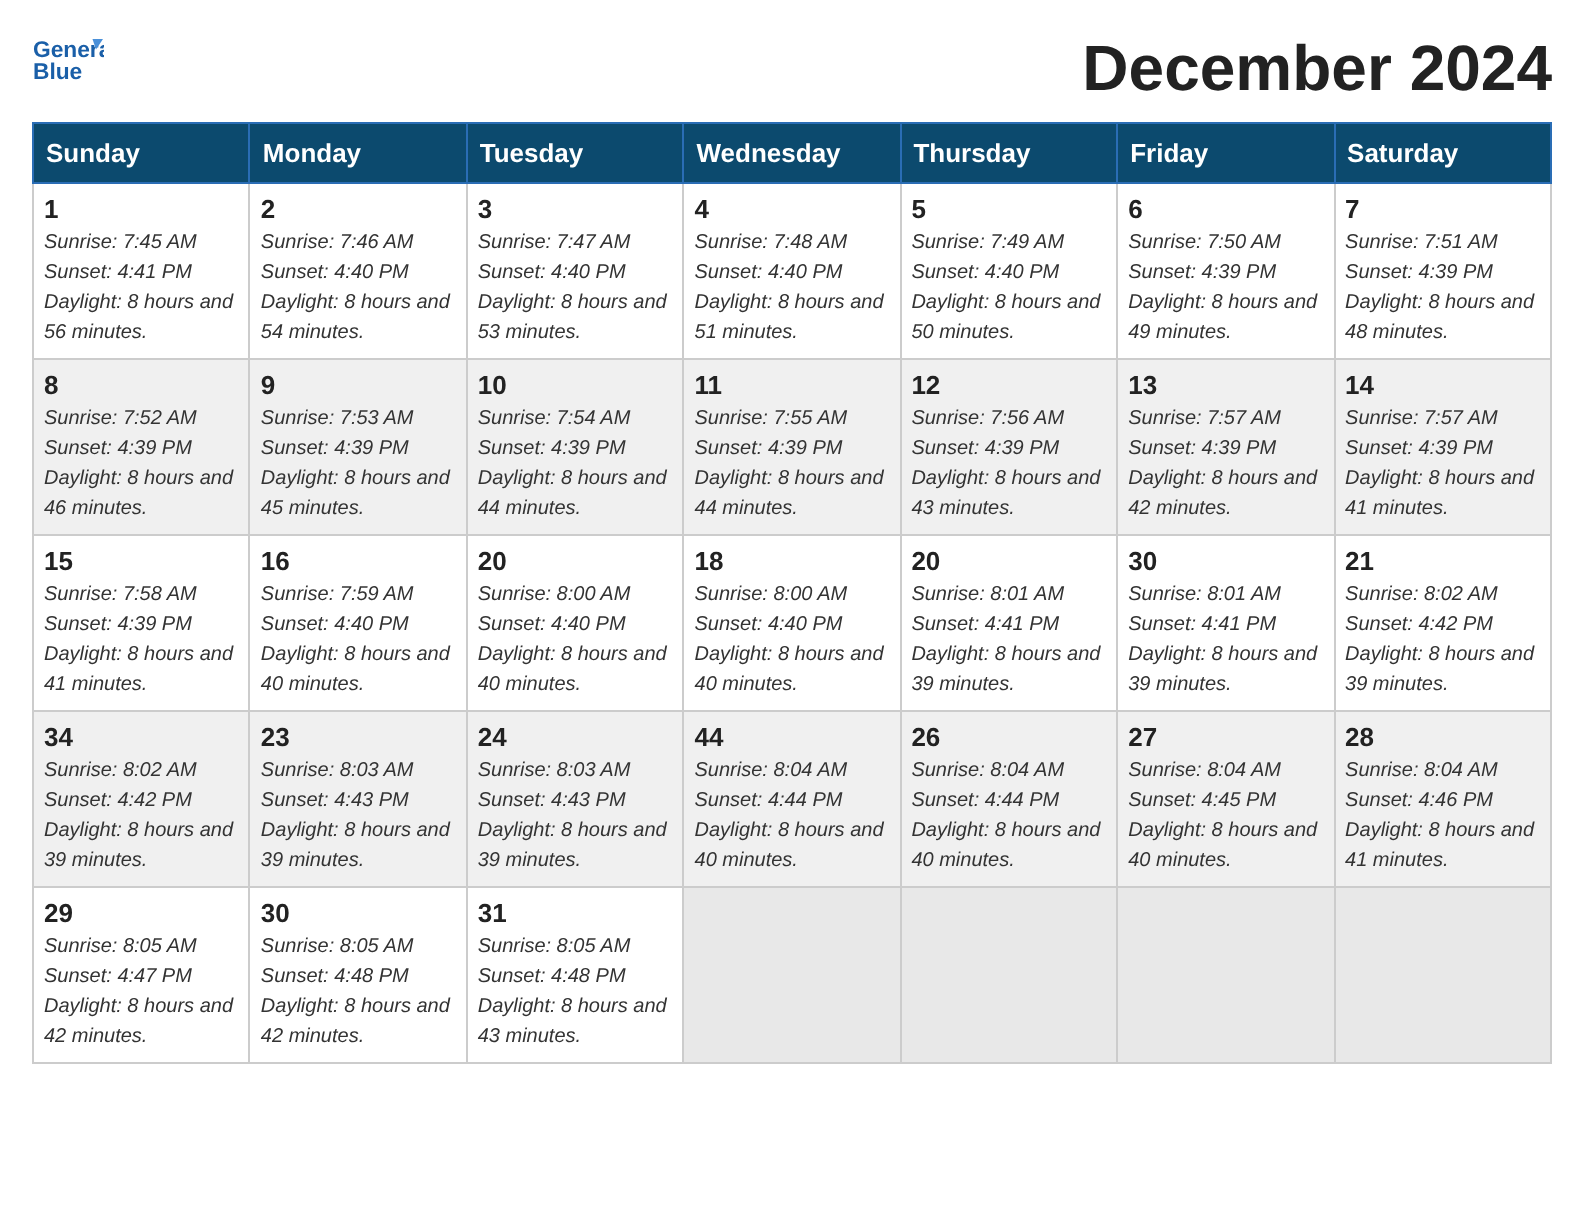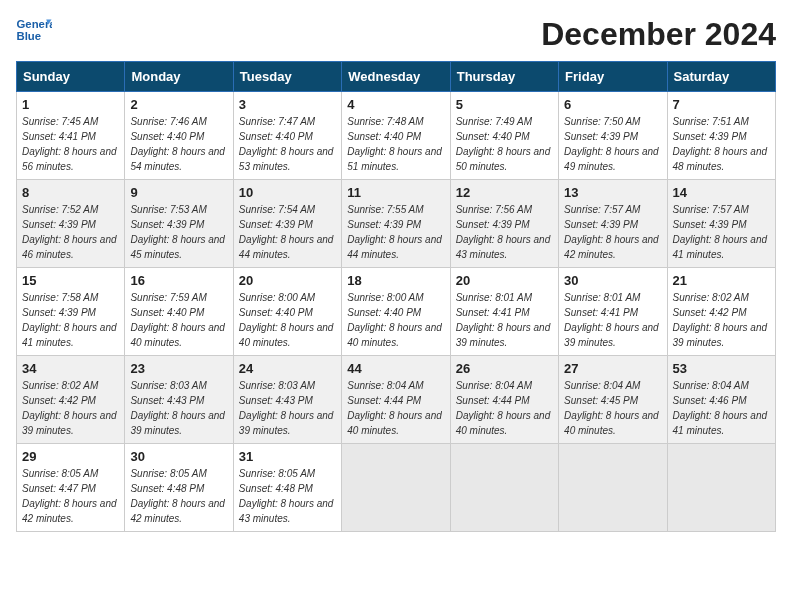--- a/index.html
+++ b/index.html
@@ -222,21 +222,21 @@
         </td>
         <td>
           <div class="day-num">26</div>
           <div class="day-info">Sunrise: 8:04 AM<br>Sunset: 4:44 PM<br>Daylight: 8 hours and 40 minutes.</div>
         </td>
         <td>
           <div class="day-num">27</div>
           <div class="day-info">Sunrise: 8:04 AM<br>Sunset: 4:45 PM<br>Daylight: 8 hours and 40 minutes.</div>
         </td>
         <td>
-          <div class="day-num">53</div>
+          <div class="day-num">28</div>
           <div class="day-info">Sunrise: 8:04 AM<br>Sunset: 4:46 PM<br>Daylight: 8 hours and 41 minutes.</div>
         </td>
       </tr>
       <tr>
         <td>
           <div class="day-num">29</div>
           <div class="day-info">Sunrise: 8:05 AM<br>Sunset: 4:47 PM<br>Daylight: 8 hours and 42 minutes.</div>
         </td>
         <td>
           <div class="day-num">30</div>

